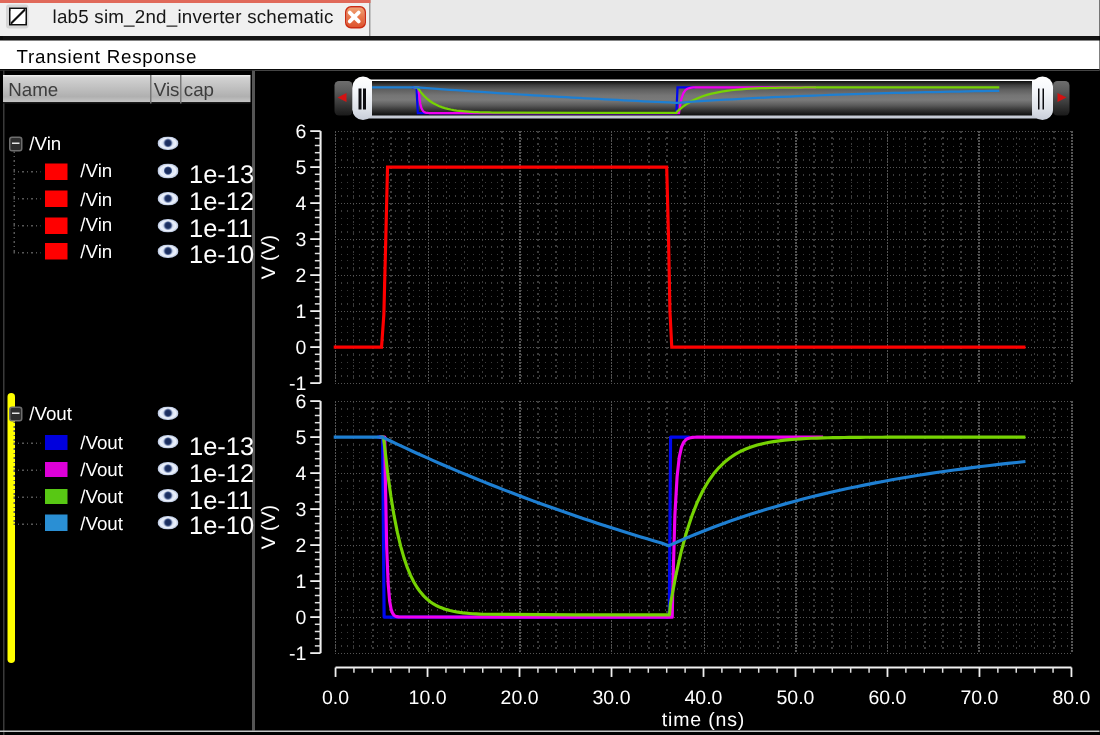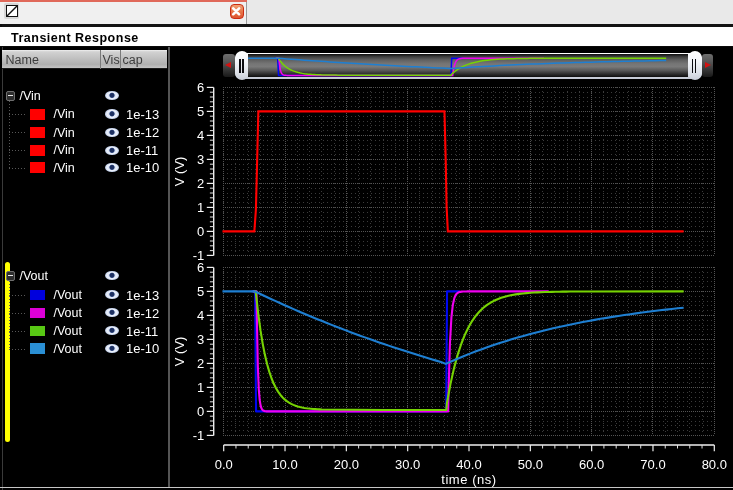--- a/index.html
+++ b/index.html
@@ -17,21 +17,21 @@
   background:linear-gradient(to bottom right, transparent 44%, #111 46%, #111 54%, transparent 56%), #fff; }
 #tabtitle { position:absolute; left:35px; top:4px; font-size:12.5px; letter-spacing:0.15px; color:#161616; }
 #tabclose { position:absolute; left:229.6px; top:4.2px; width:14.4px; height:15px; border-radius:4px;
   background:linear-gradient(180deg,#f0a274 0%,#e8764a 50%,#dd5530 100%);
   border:1.7px solid #cb2c12; }
 #tabclose svg { position:absolute; left:0.4px; top:0.6px; }
 
 #darkband { position:absolute; left:0; top:24px; width:733px; height:3px; background:#131313; }
 #tband { position:absolute; left:0; top:27px; width:733px; height:20px; background:#ffffff;
   border-bottom:1.5px solid #0a0a0a; }
-#tband span { position:absolute; left:11px; top:4px; font-size:12.5px; letter-spacing:0.5px; color:#000;font-weight:bold; }
+#tband span { position:absolute; left:11px; top:4px; font-size:12.5px; letter-spacing:0.5px; color:#000; }
 
 
 #lpanel { position:absolute; left:0; top:47px; width:170px; height:490px; background:#000; }
 #lhead { position:absolute; left:2px; top:2.5px; width:165px; height:19.5px;
   background:linear-gradient(180deg,#f0f0f0 0%,#d2d2d2 10%,#b0b0b0 80%,#c4c4c4 100%);
   border-bottom:1px solid #1a1a1a; color:#3d3d3d; font-size:12.5px; }
 #lhead .h1 { position:absolute; left:3.5px; top:3px; }
 #lhead .h2 { position:absolute; left:100.5px; top:3px; }
 #lhead .h3 { position:absolute; left:120.5px; top:3px;text-align:center; }
 #lhead .s1,#lhead .s2 { position:absolute; top:0; width:1px; height:19.5px; background:#7a7a7a; }
@@ -46,21 +46,21 @@
   border:1.2px solid #6e6e6e; border-radius:2px; }
 .minus { position:absolute; left:1.4px; top:2.9px; width:5px; height:1.6px; background:#e8e8e8; }
 .pname { position:absolute; left:19.5px; top:2px; }
 .crow .sw { position:absolute; left:30px; top:3.6px; width:15px; height:10.7px; }
 .cname { position:absolute; left:53.5px; top:2px; }
 .eye { position:absolute; left:105px; top:4.2px; width:13.5px; height:9.2px; border-radius:50%;
   background:
     radial-gradient(circle at 50% 48%, #1c2f60 0 1.8px, #3b5288 2.3px, rgba(60,80,140,0) 3px),
     radial-gradient(ellipse at 50% 50%, #dde6f7 0 38%, #eef3fd 52%, #aab9d6 72%, #5c6f9c 88%, #3a4875 100%);
   filter:blur(0.45px); }
-.cap { position:absolute; left:126px; top:1.5px; font-size:13px; }
+.cap { position:absolute; left:126px; top:1.5px; font-size:17px; }
 
 .tv { position:absolute; width:1px; background-image:repeating-linear-gradient(180deg,#575757 0 1px,transparent 1px 3px); }
 .th { position:absolute; height:1px; background-image:repeating-linear-gradient(90deg,#575757 0 1px,transparent 1px 3px); }
 
 
 #sep { position:absolute; left:168px; top:47px; width:2px; height:440px; background:#555; }
 #bbot { position:absolute; left:0px; top:486.6px; width:733px; height:1.3px; background:#c6c6c6; }
 
 
 .abtn { position:absolute; top:54px; width:11.6px; height:23.2px; border-radius:3px;
@@ -81,20 +81,21 @@
 svg text { font-family:"Liberation Sans", sans-serif; font-size:13px; fill:#ffffff; }
 </style></head>
 <body>
 <div id="win">
   <div id="tabbar">
     <div id="tab"></div>
       <div id="tabred"></div>
     <div id="tabicon">
         <div class="sq"></div>
       </div>
+    <div id="tabtitle">lab5 sim_2nd_inverter schematic</div>
     <div id="tabclose">
         <svg width="10.3" height="10.3" viewBox="0 0 10.3 10.3">
           <path d="M2.2,2.4 L8.1,8.3 M8.1,2.4 L2.2,8.3" stroke="#fff" stroke-width="2.5" stroke-linecap="round"></path>
         </svg>
       </div>
   </div>
   <div id="darkband"></div>
   <div style="position:absolute;left:0;top:24px;width:1.6px;height:463px;background:#0d0d0d"></div>
   <div id="tband">
       <span>Transient Response</span>

